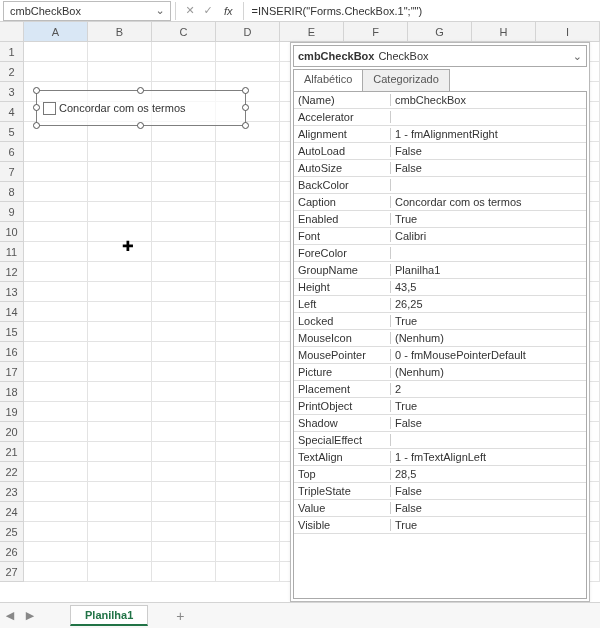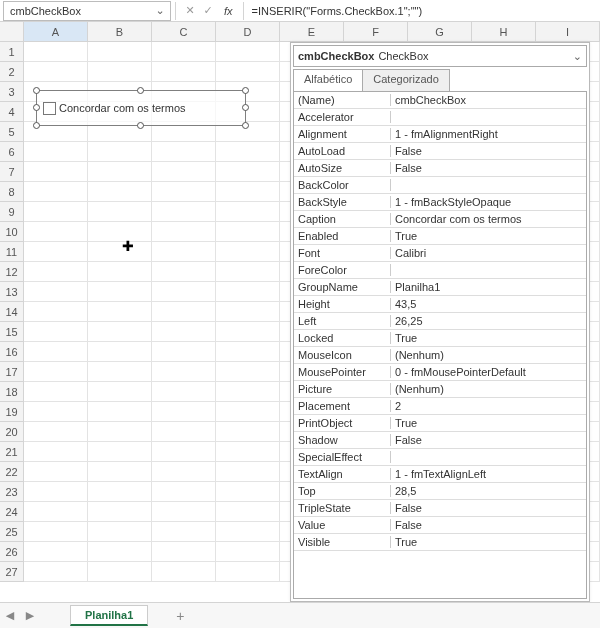--- a/index.html
+++ b/index.html
@@ -457,26 +457,20 @@
       <div class="prow">
         <div class="pname">AutoSize</div>
         <div class="pval">
           <span>False</span>
         </div>
       </div>
       <div class="prow">
         <div class="pname">BackColor</div>
       </div>
       <div class="prow">
-        <div class="pname">BackStyle</div>
-        <div class="pval">
-          <span>1 - fmBackStyleOpaque</span>
-        </div>
-      </div>
-      <div class="prow">
         <div class="pname">Caption</div>
         <div class="pval">
           <span>Concordar com os termos</span>
         </div>
       </div>
       <div class="prow">
         <div class="pname">Enabled</div>
         <div class="pval">
           <span>True</span>
         </div>

